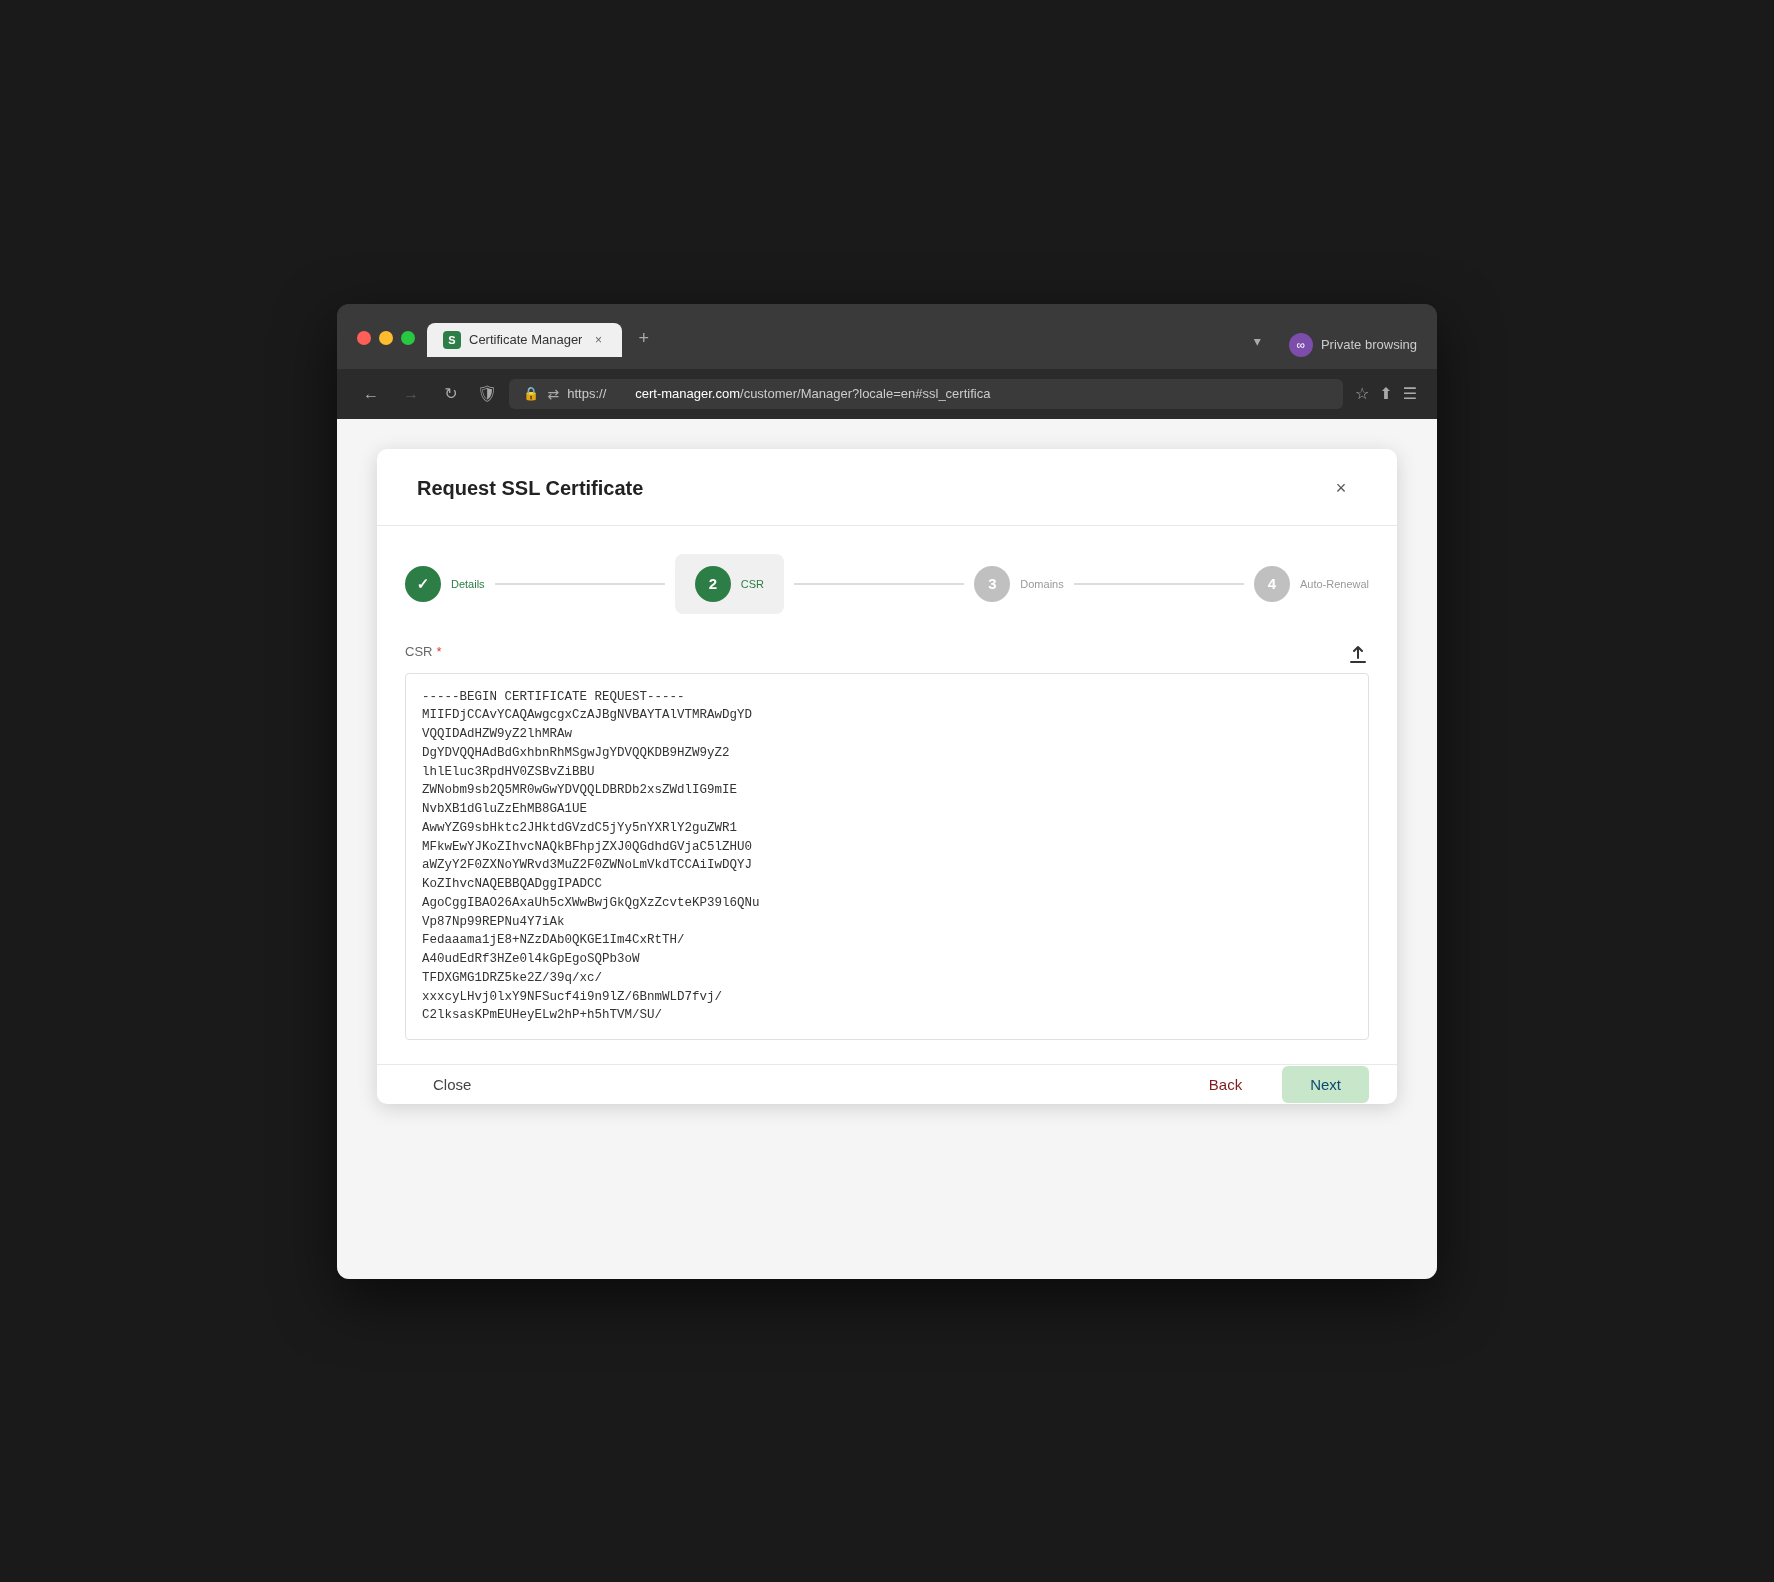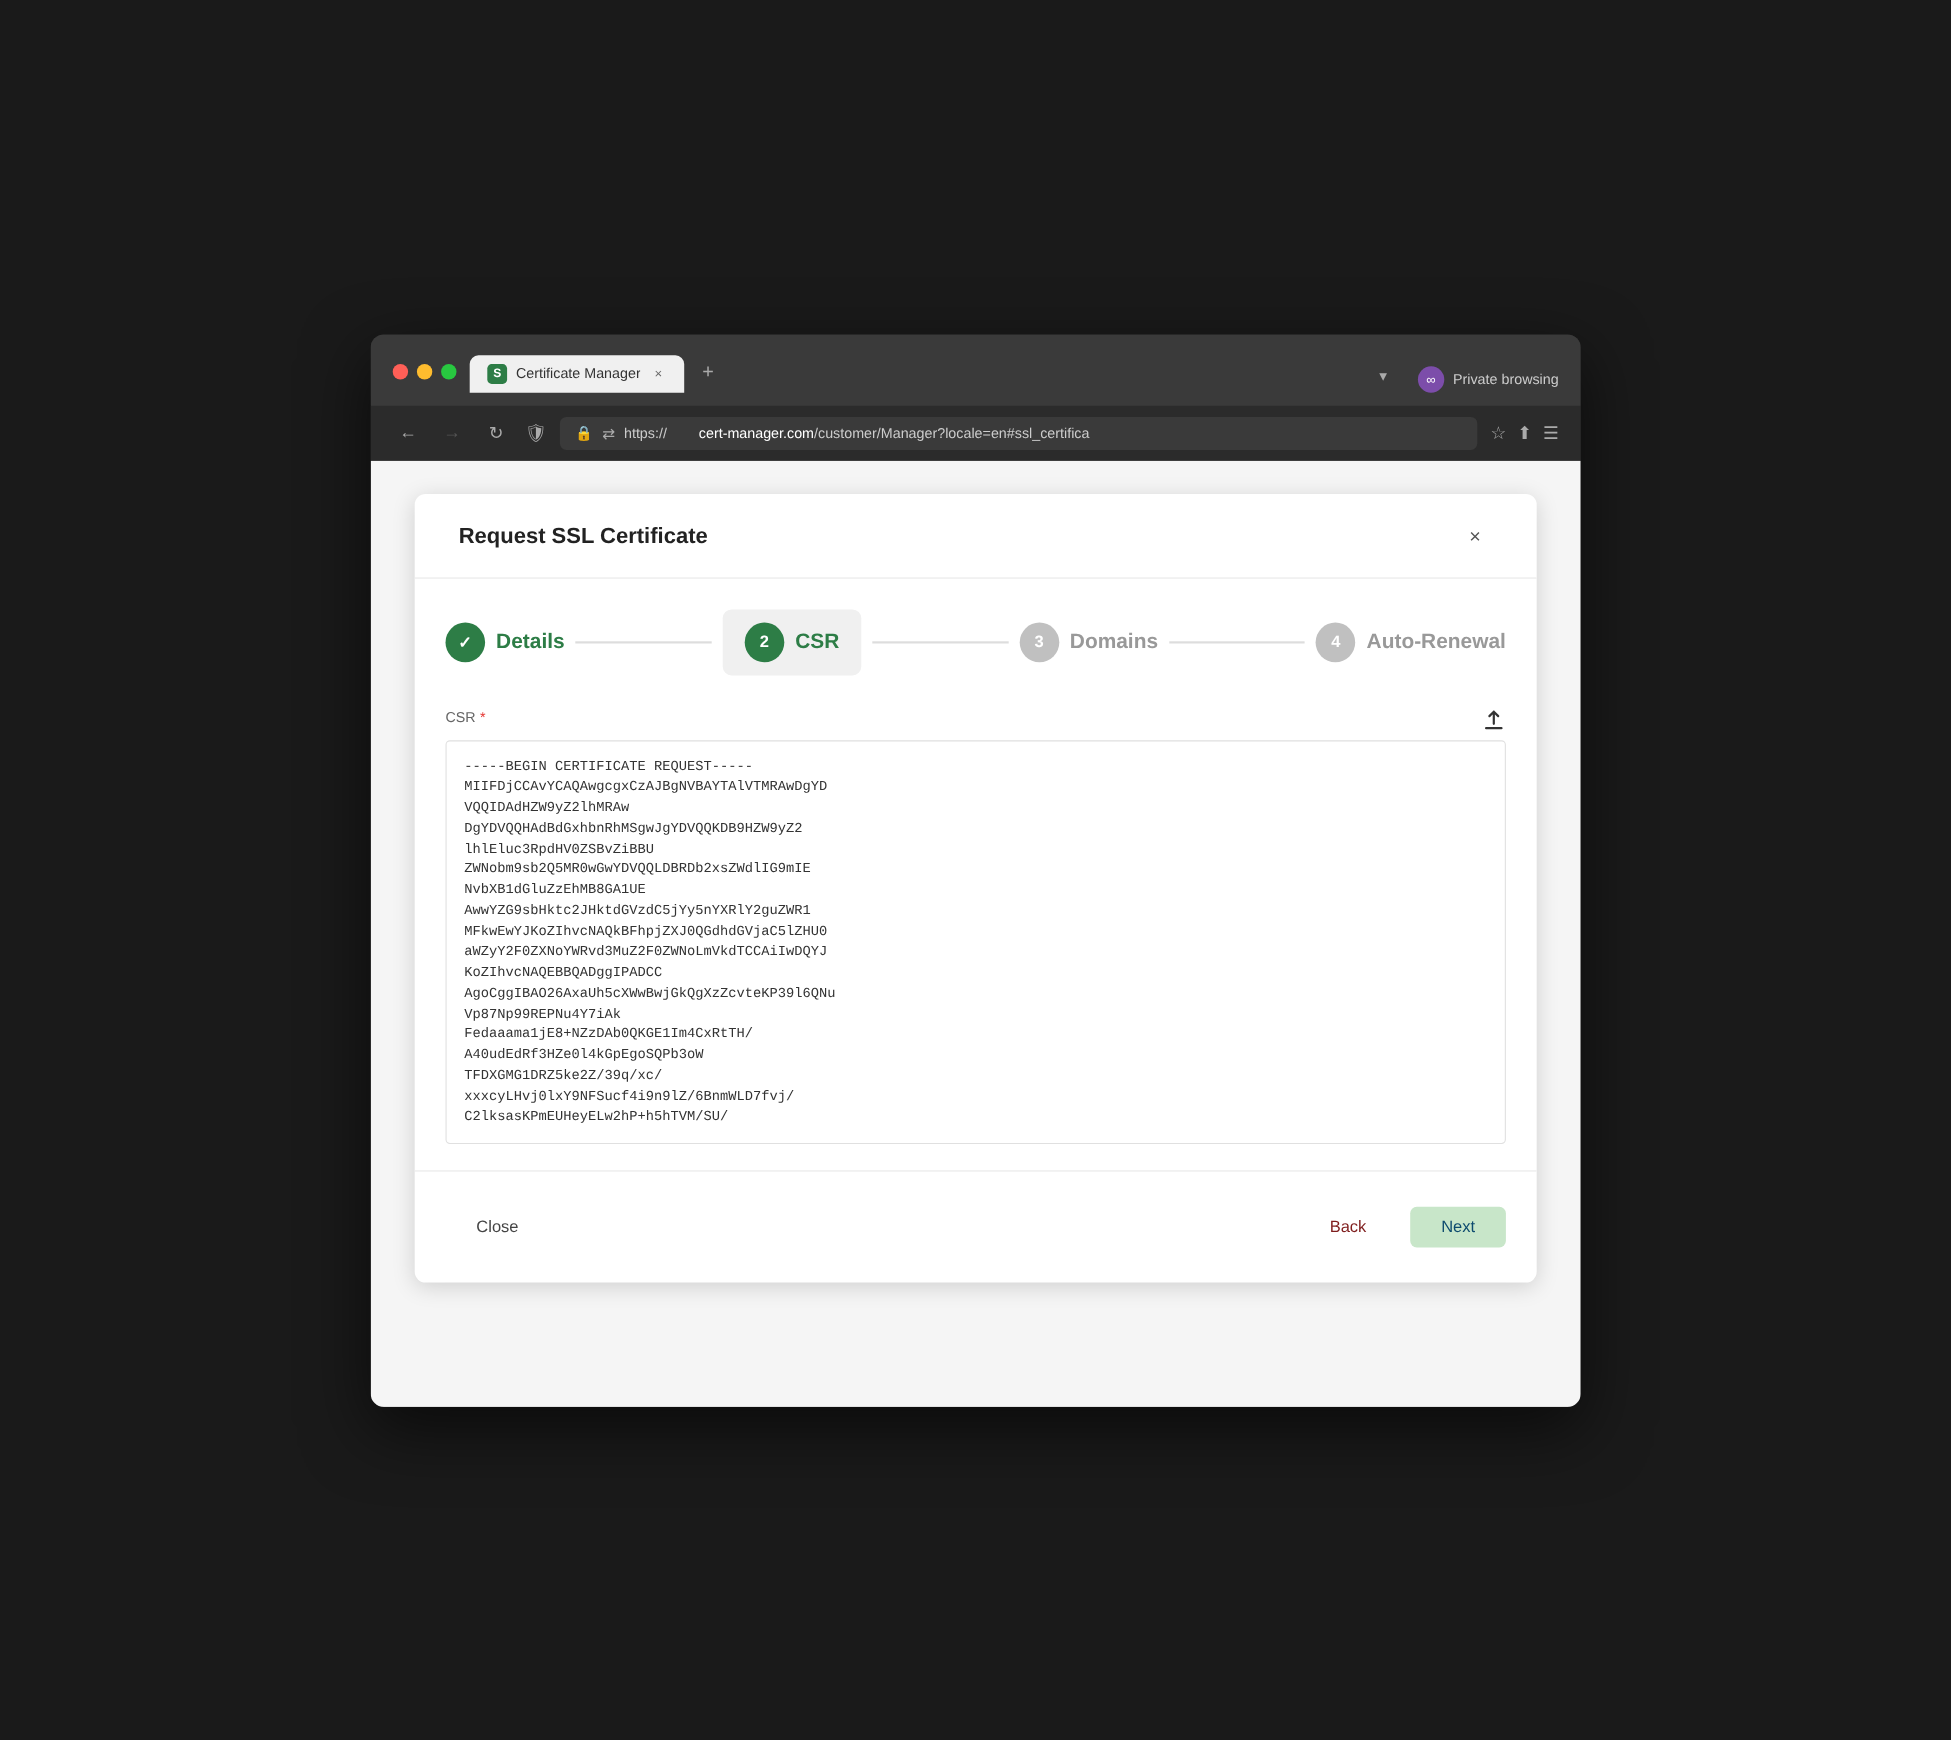--- a/index.html
+++ b/index.html
@@ -266,22 +266,22 @@
     }
     .step-circle.active {
       background: #2d7d46;
       color: white;
     }
     .step-circle.inactive {
       background: #c0c0c0;
       color: white;
     }
     .step-label {
-      font-size: 19px;
-      font-weight: 700;
+      font-size: 11px;
+      font-weight: 400;
     }
     .step-label.active { color: #2d7d46; }
     .step-label.inactive { color: #999; }
 
     .step-divider {
       flex: 1;
       height: 2px;
       background: #ddd;
       margin: 0 10px;
     }
@@ -335,21 +335,21 @@
       background: #fff;
       max-height: 400px;
       overflow-y: auto;
       white-space: pre-wrap;
       word-break: break-all;
     }
 
     
     .dialog-footer {
       border-top: 1px solid #e8e8e8;
-      padding: 32px 28px;
+      padding: 1px 28px;
       display: flex;
       align-items: center;
       justify-content: space-between;
     }
     .btn {
       padding: 10px 28px;
       border-radius: 6px;
       font-size: 15px;
       cursor: pointer;
       border: none;

